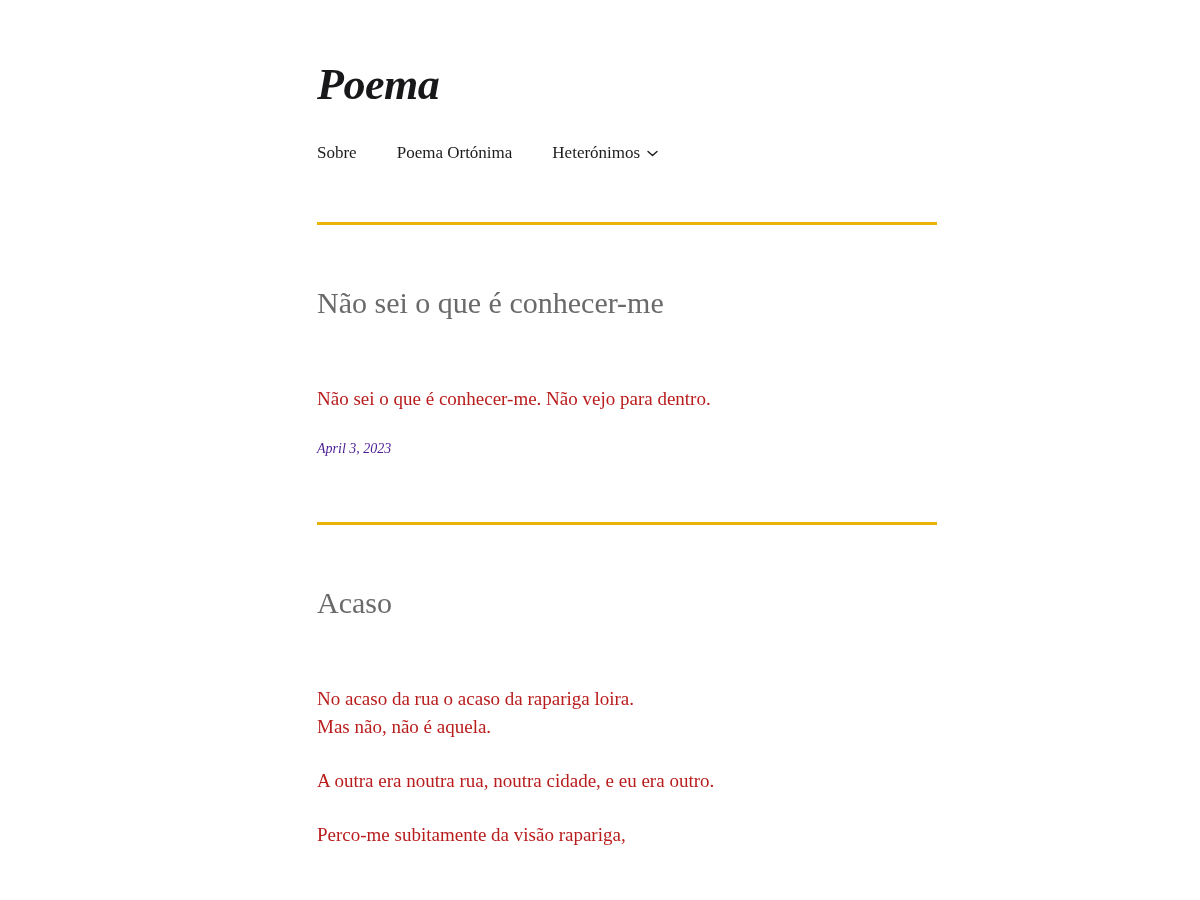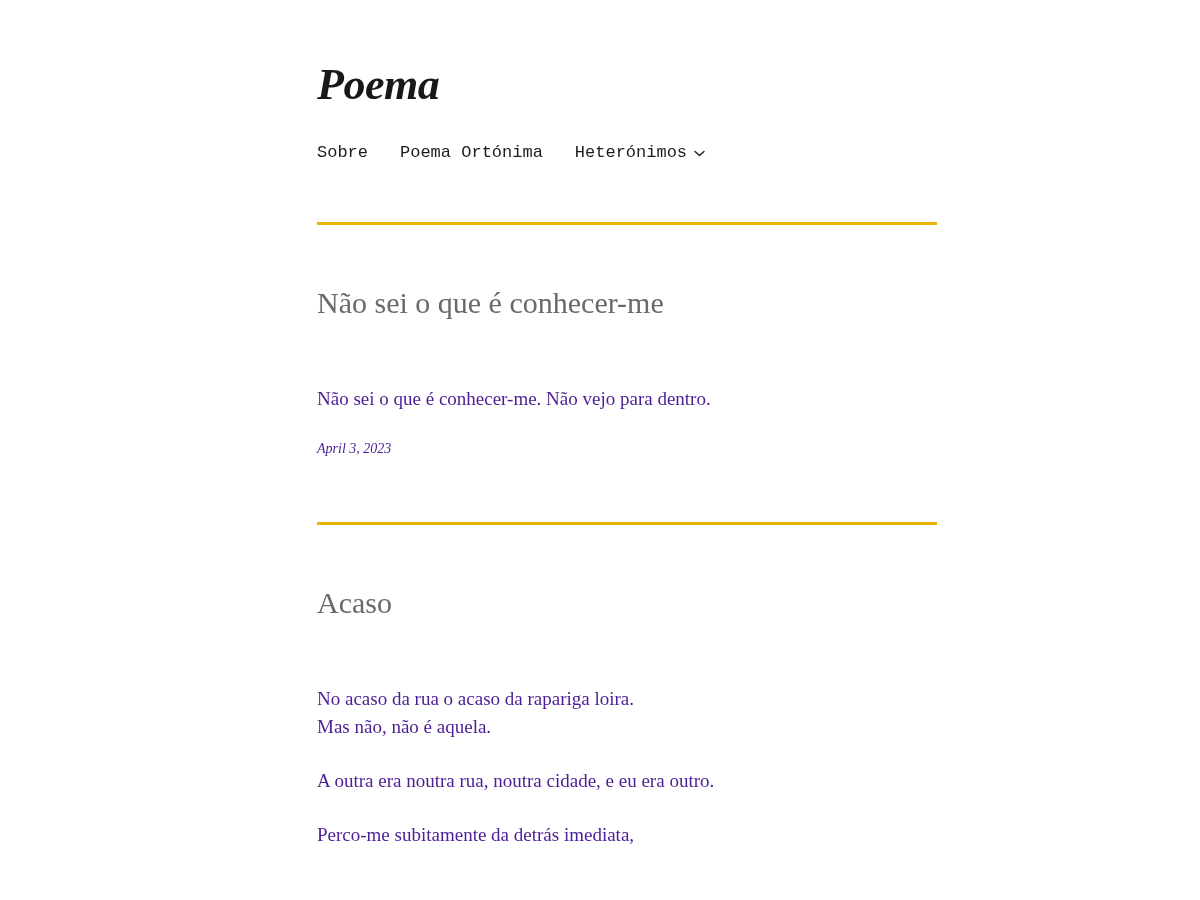--- a/index.html
+++ b/index.html
@@ -31,25 +31,24 @@
     font-weight: bold;
     letter-spacing: -0.5px;
     color: #18181a;
     cursor: pointer;
     display: inline-block;
   }
   nav {
     margin-top: 36px;
     display: flex;
     align-items: center;
-    gap: 32px;
+    gap: 40px;
     font-size: 17px;
     line-height: 1;
     color: #1c1c1e;
-    font-family: Liberation Mono, monospace;
   }
   .nav-link {
     display: inline-flex;
     align-items: center;
     gap: 7px;
     cursor: pointer;
     text-decoration: none;
     color: #1c1c1e;
     white-space: nowrap;
   }
@@ -73,21 +72,21 @@
     font-size: 30px;
     line-height: 36px;
     font-weight: 400;
     color: #6a6a6b;
     cursor: pointer;
   }
   .post-body p {
     margin: 0 0 26px;
     font-size: 19px;
     line-height: 28px;
-    color: #4c1d95;
+    color: #b91c1c;
   }
   .post-body p:last-child {
     margin-bottom: 0;
   }
   .post-body .line {
     display: block;
   }
   .post-date {
     margin-top: 26px;
     font-size: 14px;
@@ -132,20 +131,20 @@
       <h2 class="post-title">Acaso</h2>
       <div class="post-body">
         <p>
           <span class="line">No acaso da rua o acaso da rapariga loira.</span>
           <span class="line">Mas não, não é aquela.</span>
         </p>
         <p>
           <span class="line">A outra era noutra rua, noutra cidade, e eu era outro.</span>
         </p>
         <p>
-          <span class="line">Perco-me subitamente da detrás imediata,</span>
+          <span class="line">Perco-me subitamente da visão rapariga,</span>
         </p>
       </div>
     </article>
 
   </main>
 
 </div>
 
 </body></html>

